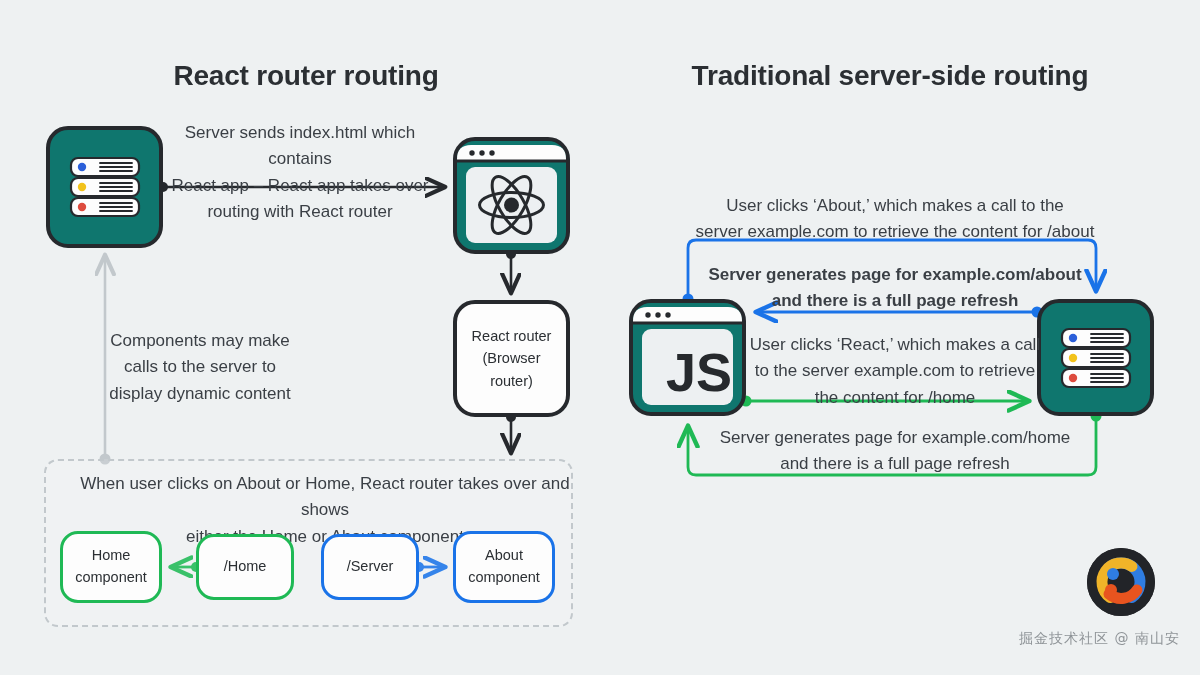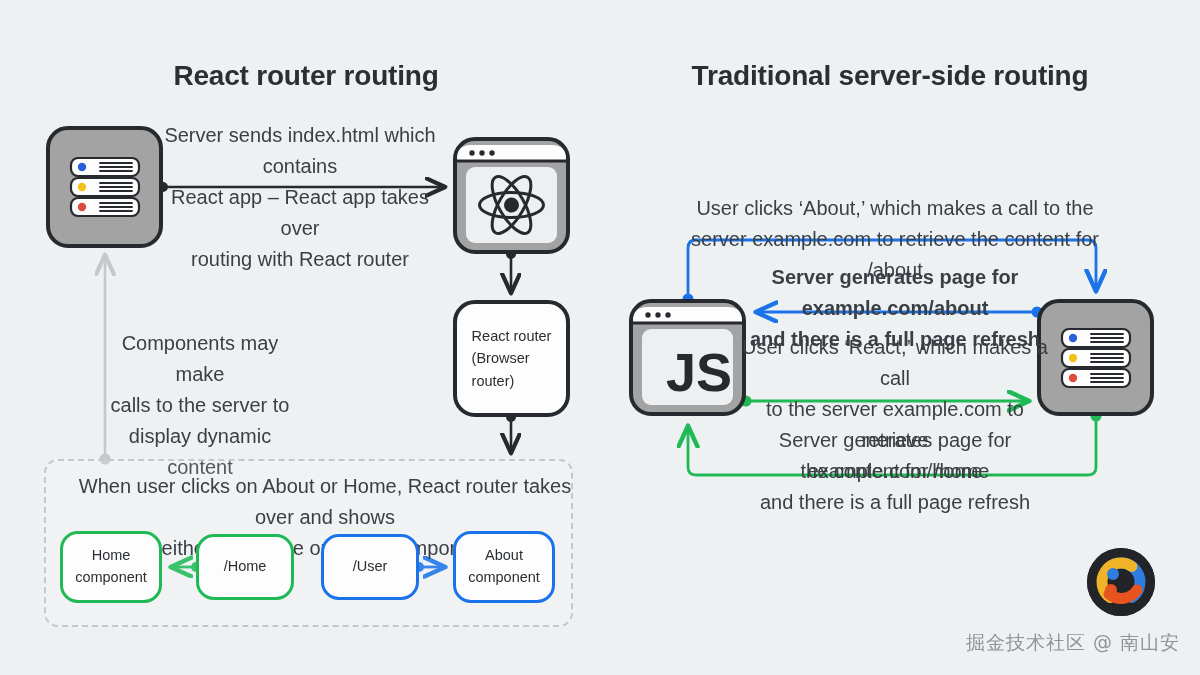--- a/index.html
+++ b/index.html
@@ -30,48 +30,49 @@
     color: #2b2f33;
     line-height: 1.35;
     letter-spacing: -0.2px;
   }
   #title-left  { left: 96px;  top: 57px; width: 420px; }
   #title-right { left: 690px; top: 57px; width: 400px; }
 
   .note {
     position: absolute;
     text-align: center;
-    font-size: 20px;
+    font-size: 17px;
     color: #3a3f45;
     line-height: 1.55;
     white-space: pre-line;
   }
   #note-server-sends   { left: 160px; top: 120px; width: 280px; }
   #note-components     { left: 100px; top: 328px; width: 200px; }
   #note-dashed         { left: 60px;  top: 471px; width: 530px; }
   #note-user-about     { left: 690px; top: 193px; width: 410px; }
   #note-gen-about      { left: 700px; top: 262px; width: 390px; font-weight: bold; }
   #note-user-home      { left: 735px; top: 332px; width: 320px; }
   #note-gen-home       { left: 700px; top: 425px; width: 390px; }
 
   
   .node {
     position: absolute;
     box-sizing: border-box;
     background: #fdfdfd;
     display: flex;
     align-items: center;
     justify-content: center;
+    text-align: center;
   }
   .node-dark {
     border: 4px solid #26292d;
     border-radius: 22px;
   }
   .node-icon {
-    background: #a3a3a3;
+    background: #0f766e;
   }
   #node-server-left  { left: 46px;  top: 126px; width: 117px; height: 122px; }
   #node-react-win    { left: 453px; top: 137px; width: 117px; height: 117px; }
   #node-react-router { left: 453px; top: 300px; width: 117px; height: 117px;
                        font-size: 14.5px; color: #2b2f33; line-height: 1.55;
                        white-space: pre-line; }
   #node-js-win       { left: 629px; top: 299px; width: 117px; height: 117px; }
   #node-server-right { left: 1037px;top: 299px; width: 117px; height: 117px; }
 
   
@@ -105,21 +106,21 @@
   #box-home-component  { left: 60px;  top: 531px; width: 102px; height: 72px; }
   #box-home-route      { left: 196px; top: 534px; width: 98px;  height: 66px; }
   #box-about-route     { left: 321px; top: 534px; width: 98px;  height: 66px; }
   #box-about-component { left: 453px; top: 531px; width: 102px; height: 72px; text-align: center; }
 
   
   #watermark-text {
     position: absolute;
     right: 20px;
     top: 630px;
-    font-size: 19px;
+    font-size: 14px;
     color: #8f9498;
     letter-spacing: 1px;
     font-family: "DejaVu Sans", sans-serif;
   }
   #watermark-logo {
     position: absolute;
     left: 1087px;
     top: 548px;
     width: 68px;
     height: 68px;
@@ -254,21 +255,21 @@
 calls to the server to
 display dynamic content</div>
 
   <div id="dashed-region"></div>
   <div class="note" id="note-dashed">When user clicks on About or Home, React router takes over and shows
 either the Home or About component</div>
 
   <div class="rbox green" id="box-home-component">Home
 component</div>
   <div class="rbox green" id="box-home-route">/Home</div>
-  <div class="rbox blue" id="box-about-route">/User</div>
+  <div class="rbox blue" id="box-about-route">/Server</div>
   <div class="rbox blue" id="box-about-component">About
 component</div>
 
   <div class="node node-dark node-icon" id="node-js-win">
     <svg width="109" height="109" viewBox="0 0 109 109">
       <path d="M0,18 Q0,4 14,4 L95,4 Q109,4 109,18 L109,20 L0,20 Z" fill="#fdfdfd"></path>
       <line x1="0" y1="20" x2="109" y2="20" stroke="#26292d" stroke-width="3"></line>
       <circle cx="15" cy="12" r="2.7" fill="#26292d"></circle>
       <circle cx="25" cy="12" r="2.7" fill="#26292d"></circle>
       <circle cx="35" cy="12" r="2.7" fill="#26292d"></circle>

